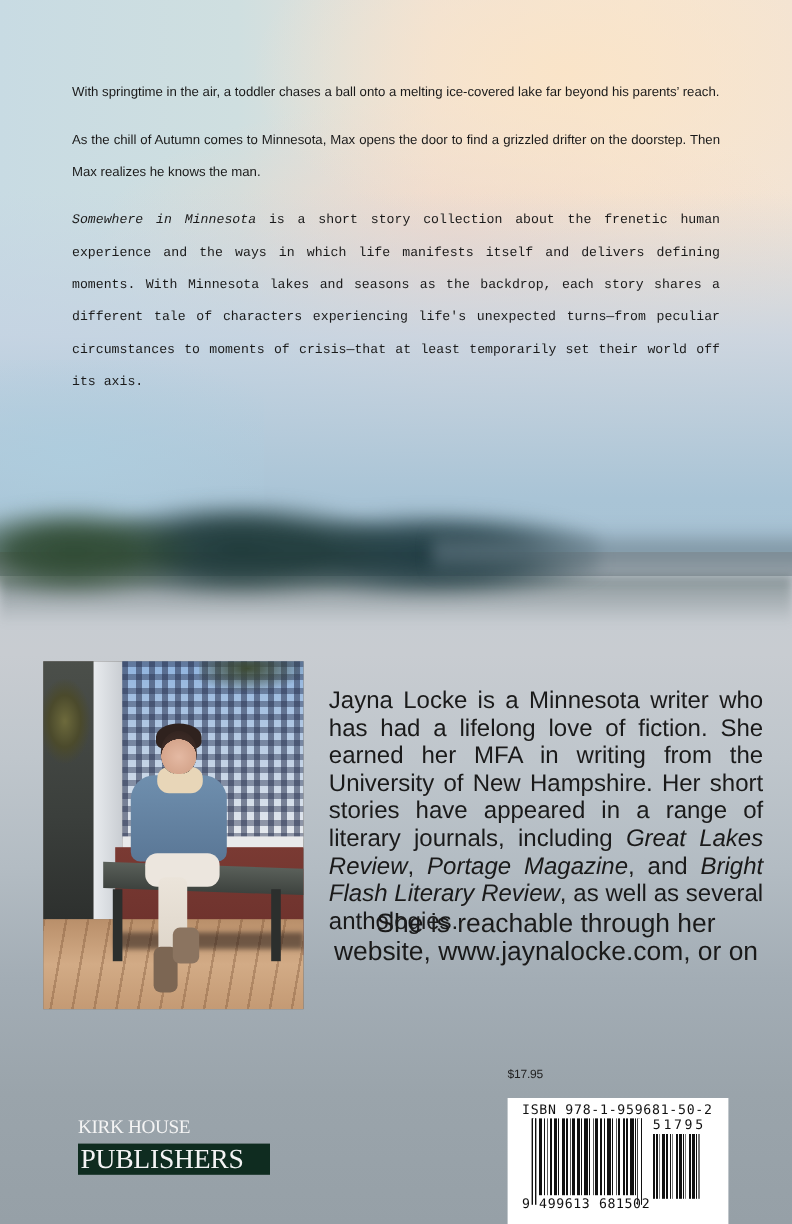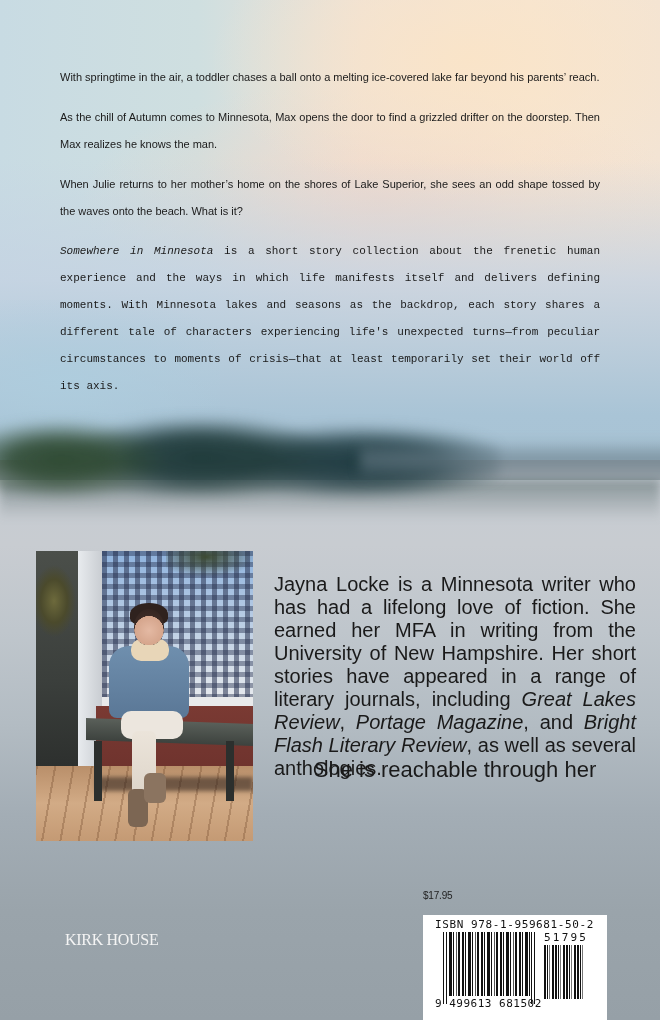--- a/index.html
+++ b/index.html
@@ -183,21 +183,20 @@
   <div class="bg-sky-lower"></div>
   <div class="bg-sky-left"></div>
   <div class="bg-water"></div>
   <div class="bg-water-tint"></div>
   <div class="bg-trees"></div>
   <div class="bg-shore"></div>
 
   <div class="blurb">
     <p>With springtime in the air, a toddler chases a ball onto a melting ice-covered lake far beyond his parents’ reach.</p>
     <p>As the chill of Autumn comes to Minnesota, Max opens the door to find a grizzled drifter on the doorstep. Then Max realizes he knows the man.</p>
-    <p>When Julie returns to her mother’s home on the shores of Lake Superior, she sees an odd shape tossed by the waves onto the beach. What is it?</p>
     <p class="last"><em>Somewhere in Minnesota</em><span> is a short story collection about the frenetic human experience and the ways in which life manifests itself and delivers defining moments. With Minnesota lakes and seasons as the backdrop, each story shares a different tale of characters experiencing life's unexpected turns—from peculiar circumstances to moments of crisis—that at least temporarily set their world off its axis.</span></p>
   </div>
 
   <div class="author-photo" title="Author seated on a bench on a wooden porch in front of a window with gingham curtains">
     <div class="ph ph-door"></div>
     <div class="ph ph-plant"></div>
     <div class="ph ph-trim"></div>
     <div class="ph ph-window"></div>
     <div class="ph ph-window-tree"></div>
     <div class="ph ph-sill"></div>
@@ -214,30 +213,32 @@
     <div class="ph ph-pants"></div>
     <div class="ph ph-leg"></div>
     <div class="ph ph-boot2"></div>
     <div class="ph ph-boot1"></div>
   </div>
 
   <div class="bio"><span>Jayna Locke is a Minnesota writer who has had a lifelong love of fiction. She earned her MFA in writing from the University of New Hampshire. Her short stories have appeared in a range of literary journals, including </span><em>Great Lakes Review</em><span>, </span><em>Portage Magazine</em><span>, and </span><em>Bright Flash Literary Review</em><span>, as well as several anthologies.</span></div>
 
   <div class="contact">
     <div>She is reachable through her</div>
+    <div>website, www.jaynalocke.com, or on</div>
   </div>
 
   <div class="price">$17.95</div>
 
   <div class="barcode-box">
     <div class="isbn-label">ISBN 978-1-959681-50-2</div>
     <div class="price-code">51795</div>
     <div class="bars-main"></div>
     <div class="bars-main-guard-l"></div>
     <div class="bars-main-guard-r"></div>
     <div class="bars-addon"></div>
     <div class="ean-digits">9 499613 681502</div>
   </div>
 
   <div class="publisher">
     <span class="pub-line1">KIRK HOUSE</span>
+    <span class="pub-line2">PUBLISHERS</span>
   </div>
 </div>
 
 </body></html>

